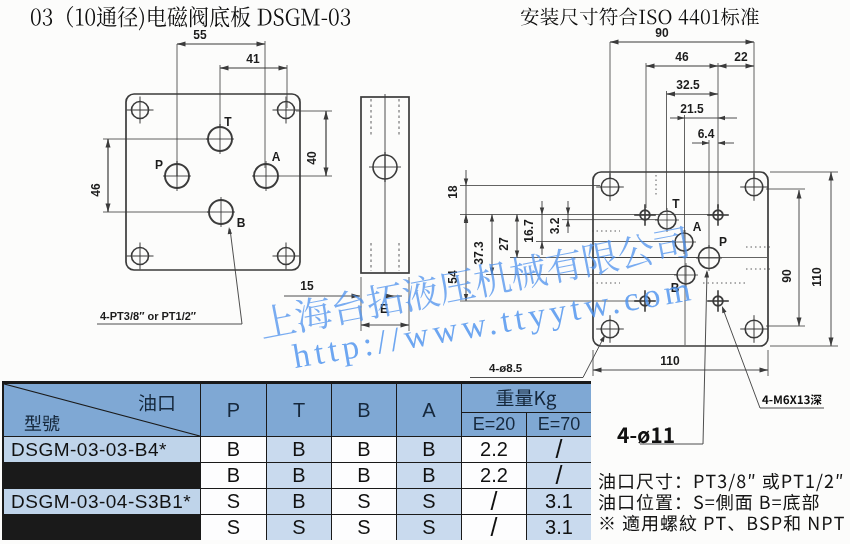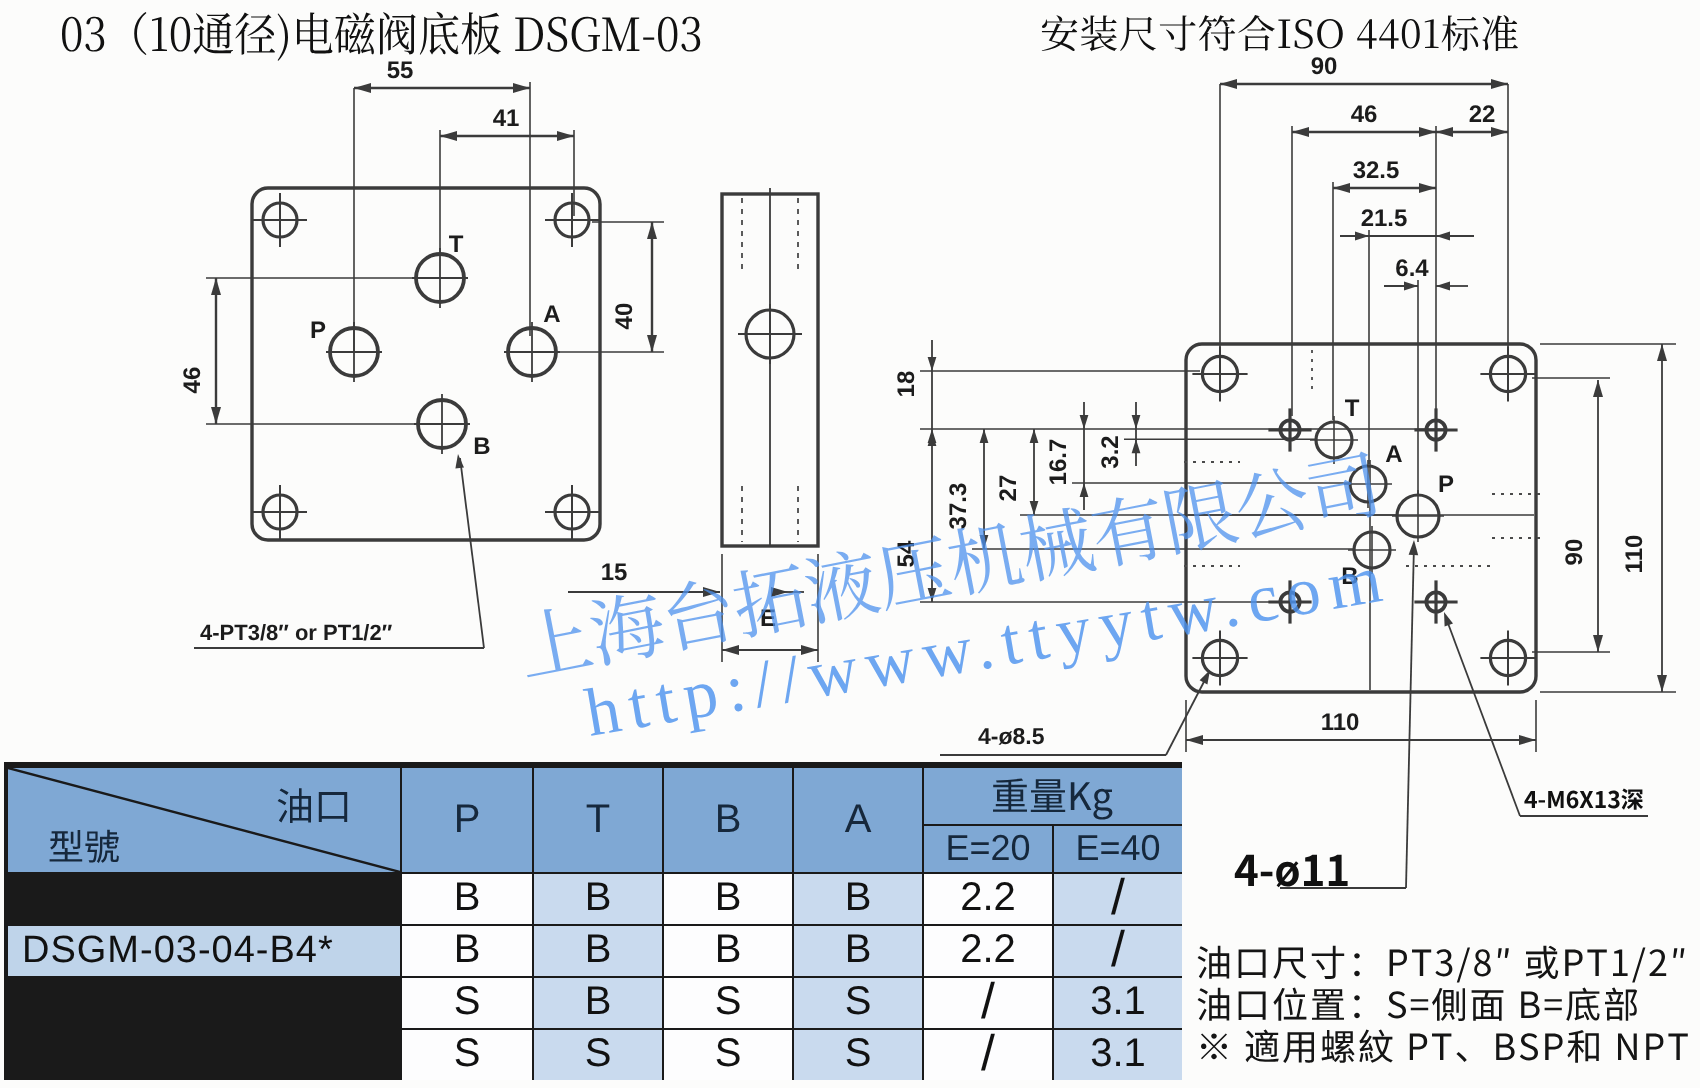--- a/index.html
+++ b/index.html
@@ -327,37 +327,38 @@
 <div style="position:absolute;left:462px;top:384px;width:129px;height:28px;background:#7fa8d4;display:flex;align-items:center;justify-content:center;font-family:&quot;Liberation Sans&quot;,sans-serif;font-size:16.5px;color:#111;">
       <svg width="128" height="27" style="position:absolute;left:0;top:0">
         <g transform="translate(33.5,21)">
           <path d="M3 -10.3V-4.4H8.7V-3H2.4V-1.9H8.7V-0.2H1V0.9H18V-0.2H10.1V-1.9H16.8V-3H10.1V-4.4H16.1V-10.3H10.1V-11.4H17.9V-12.6H10.1V-14.1C12.4 -14.2 14.5 -14.5 16.1 -14.7L15.3 -15.8C12.3 -15.3 7 -15 2.5 -14.8C2.7 -14.6 2.8 -14 2.8 -13.7C4.7 -13.8 6.7 -13.8 8.7 -13.9V-12.6H1.1V-11.4H8.7V-10.3ZM4.4 -6.8H8.7V-5.4H4.4ZM10.1 -6.8H14.7V-5.4H10.1ZM4.4 -9.2H8.7V-7.8H4.4ZM10.1 -9.2H14.7V-7.8H10.1Z M23.8 -12.6H33.2V-11.6H23.8ZM23.8 -14.5H33.2V-13.5H23.8ZM22.4 -15.4V-10.7H34.6V-15.4ZM20 -9.9V-8.8H37V-9.9ZM23.4 -5.2H27.8V-4.1H23.4ZM29.2 -5.2H33.8V-4.1H29.2ZM23.4 -7.1H27.8V-6H23.4ZM29.2 -7.1H33.8V-6H29.2ZM19.9 -0.1V1H37.1V-0.1H29.2V-1.2H35.6V-2.2H29.2V-3.2H35.2V-8H22V-3.2H27.8V-2.2H21.5V-1.2H27.8V-0.1Z M39.9 0H41.7V-4.4L44.1 -7.3L48.2 0H50.2L45.2 -8.6L49.5 -13.9H47.5L41.7 -6.9H41.7V-13.9H39.9Z M55.5 4.8C58.7 4.8 60.7 3.1 60.7 1.2C60.7 -0.5 59.5 -1.3 57.1 -1.3H55.1C53.7 -1.3 53.3 -1.7 53.3 -2.4C53.3 -3 53.6 -3.3 54 -3.6C54.4 -3.4 55 -3.3 55.5 -3.3C57.6 -3.3 59.3 -4.7 59.3 -6.9C59.3 -7.8 58.9 -8.5 58.4 -9H60.5V-10.3H56.9C56.6 -10.5 56.1 -10.6 55.5 -10.6C53.4 -10.6 51.6 -9.2 51.6 -6.9C51.6 -5.7 52.3 -4.7 53 -4.1V-4C52.4 -3.7 51.8 -3 51.8 -2.1C51.8 -1.3 52.2 -0.8 52.8 -0.4V-0.3C51.8 0.2 51.2 1.1 51.2 2C51.2 3.8 53 4.8 55.5 4.8ZM55.5 -4.4C54.3 -4.4 53.3 -5.4 53.3 -6.9C53.3 -8.4 54.3 -9.3 55.5 -9.3C56.7 -9.3 57.7 -8.4 57.7 -6.9C57.7 -5.4 56.7 -4.4 55.5 -4.4ZM55.7 3.6C53.9 3.6 52.8 2.9 52.8 1.7C52.8 1.2 53.1 0.5 53.8 0C54.3 0.1 54.8 0.2 55.1 0.2H56.9C58.3 0.2 59 0.5 59 1.5C59 2.5 57.7 3.6 55.7 3.6Z" fill="#16283c"></path>
         </g>
       </svg>
     </div>
 
 <div style="position:absolute;left:462px;top:413px;width:64px;height:23px;background:#7fa8d4;display:flex;align-items:center;justify-content:center;font-family:&quot;Liberation Sans&quot;,sans-serif;font-size:18px;color:#16283c;">E=20</div>
 
-<div style="position:absolute;left:527px;top:413px;width:64px;height:23px;background:#7fa8d4;display:flex;align-items:center;justify-content:center;font-family:&quot;Liberation Sans&quot;,sans-serif;font-size:18px;color:#16283c;">E=40</div>
-
+<div style="position:absolute;left:527px;top:413px;width:64px;height:23px;background:#7fa8d4;display:flex;align-items:center;justify-content:center;font-family:&quot;Liberation Sans&quot;,sans-serif;font-size:18px;color:#16283c;">E=70</div>
+
+<div style="position:absolute;left:4px;top:437px;width:196px;height:25px;background:#bfd4ea;display:flex;align-items:center;justify-content:center;font-family:&quot;Liberation Sans&quot;,sans-serif;font-size:19px;color:#111;justify-content:flex-start;padding-left:7px;box-sizing:border-box;letter-spacing:.5px;">DSGM-03-03-B4*</div>
     <div style="position:absolute;left:201px;top:437px;width:65px;height:25px;background:#fdfdfe;display:flex;align-items:center;justify-content:center;font-family:&quot;Liberation Sans&quot;,sans-serif;font-size:20px;color:#111;">B</div>
     <div style="position:absolute;left:267px;top:437px;width:64px;height:25px;background:#c9daee;display:flex;align-items:center;justify-content:center;font-family:&quot;Liberation Sans&quot;,sans-serif;font-size:20px;color:#111;">B</div>
     <div style="position:absolute;left:332px;top:437px;width:64px;height:25px;background:#fdfdfe;display:flex;align-items:center;justify-content:center;font-family:&quot;Liberation Sans&quot;,sans-serif;font-size:20px;color:#111;">B</div>
     <div style="position:absolute;left:397px;top:437px;width:64px;height:25px;background:#c9daee;display:flex;align-items:center;justify-content:center;font-family:&quot;Liberation Sans&quot;,sans-serif;font-size:20px;color:#111;">B</div>
     <div style="position:absolute;left:462px;top:437px;width:64px;height:25px;background:#fdfdfe;display:flex;align-items:center;justify-content:center;font-family:&quot;Liberation Sans&quot;,sans-serif;font-size:20px;color:#111;">2.2</div>
     <div style="position:absolute;left:527px;top:437px;width:64px;height:25px;background:#c9daee;display:flex;align-items:center;justify-content:center;font-family:&quot;Liberation Sans&quot;,sans-serif;font-size:25px;color:#111;">/</div>
 
-<div style="position:absolute;left:4px;top:463px;width:196px;height:25px;background:#bfd4ea;display:flex;align-items:center;justify-content:center;font-family:&quot;Liberation Sans&quot;,sans-serif;font-size:19px;color:#111;justify-content:flex-start;padding-left:7px;box-sizing:border-box;letter-spacing:.5px;">DSGM-03-04-B4*</div>
     <div style="position:absolute;left:201px;top:463px;width:65px;height:25px;background:#fdfdfe;display:flex;align-items:center;justify-content:center;font-family:&quot;Liberation Sans&quot;,sans-serif;font-size:20px;color:#111;">B</div>
     <div style="position:absolute;left:267px;top:463px;width:64px;height:25px;background:#c9daee;display:flex;align-items:center;justify-content:center;font-family:&quot;Liberation Sans&quot;,sans-serif;font-size:20px;color:#111;">B</div>
     <div style="position:absolute;left:332px;top:463px;width:64px;height:25px;background:#fdfdfe;display:flex;align-items:center;justify-content:center;font-family:&quot;Liberation Sans&quot;,sans-serif;font-size:20px;color:#111;">B</div>
     <div style="position:absolute;left:397px;top:463px;width:64px;height:25px;background:#c9daee;display:flex;align-items:center;justify-content:center;font-family:&quot;Liberation Sans&quot;,sans-serif;font-size:20px;color:#111;">B</div>
     <div style="position:absolute;left:462px;top:463px;width:64px;height:25px;background:#fdfdfe;display:flex;align-items:center;justify-content:center;font-family:&quot;Liberation Sans&quot;,sans-serif;font-size:20px;color:#111;">2.2</div>
     <div style="position:absolute;left:527px;top:463px;width:64px;height:25px;background:#c9daee;display:flex;align-items:center;justify-content:center;font-family:&quot;Liberation Sans&quot;,sans-serif;font-size:25px;color:#111;">/</div>
 
+<div style="position:absolute;left:4px;top:489px;width:196px;height:25px;background:#bfd4ea;display:flex;align-items:center;justify-content:center;font-family:&quot;Liberation Sans&quot;,sans-serif;font-size:19px;color:#111;justify-content:flex-start;padding-left:7px;box-sizing:border-box;letter-spacing:.5px;">DSGM-03-04-S3B1*</div>
     <div style="position:absolute;left:201px;top:489px;width:65px;height:25px;background:#fdfdfe;display:flex;align-items:center;justify-content:center;font-family:&quot;Liberation Sans&quot;,sans-serif;font-size:20px;color:#111;">S</div>
     <div style="position:absolute;left:267px;top:489px;width:64px;height:25px;background:#c9daee;display:flex;align-items:center;justify-content:center;font-family:&quot;Liberation Sans&quot;,sans-serif;font-size:20px;color:#111;">B</div>
     <div style="position:absolute;left:332px;top:489px;width:64px;height:25px;background:#fdfdfe;display:flex;align-items:center;justify-content:center;font-family:&quot;Liberation Sans&quot;,sans-serif;font-size:20px;color:#111;">S</div>
     <div style="position:absolute;left:397px;top:489px;width:64px;height:25px;background:#c9daee;display:flex;align-items:center;justify-content:center;font-family:&quot;Liberation Sans&quot;,sans-serif;font-size:20px;color:#111;">S</div>
     <div style="position:absolute;left:462px;top:489px;width:64px;height:25px;background:#fdfdfe;display:flex;align-items:center;justify-content:center;font-family:&quot;Liberation Sans&quot;,sans-serif;font-size:25px;color:#111;">/</div>
     <div style="position:absolute;left:527px;top:489px;width:64px;height:25px;background:#c9daee;display:flex;align-items:center;justify-content:center;font-family:&quot;Liberation Sans&quot;,sans-serif;font-size:20px;color:#111;">3.1</div>
 
     <div style="position:absolute;left:201px;top:515px;width:65px;height:25px;background:#fdfdfe;display:flex;align-items:center;justify-content:center;font-family:&quot;Liberation Sans&quot;,sans-serif;font-size:20px;color:#111;">S</div>
     <div style="position:absolute;left:267px;top:515px;width:64px;height:25px;background:#c9daee;display:flex;align-items:center;justify-content:center;font-family:&quot;Liberation Sans&quot;,sans-serif;font-size:20px;color:#111;">S</div>
     <div style="position:absolute;left:332px;top:515px;width:64px;height:25px;background:#fdfdfe;display:flex;align-items:center;justify-content:center;font-family:&quot;Liberation Sans&quot;,sans-serif;font-size:20px;color:#111;">S</div>

